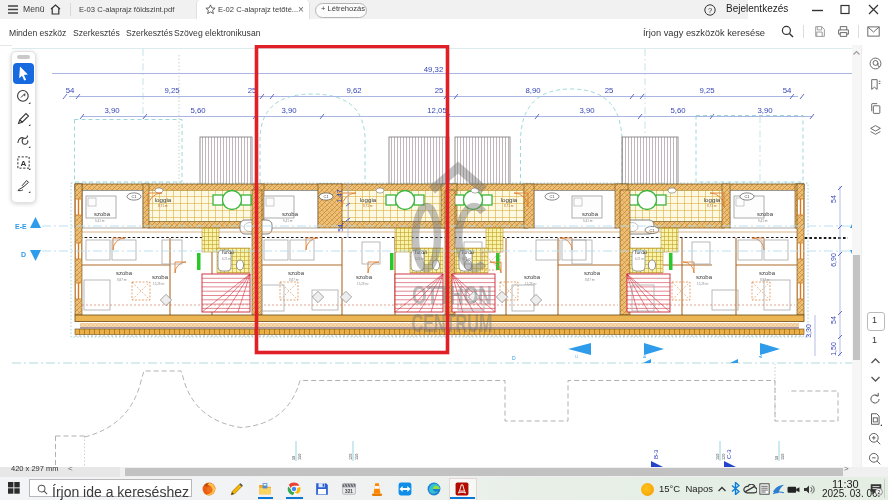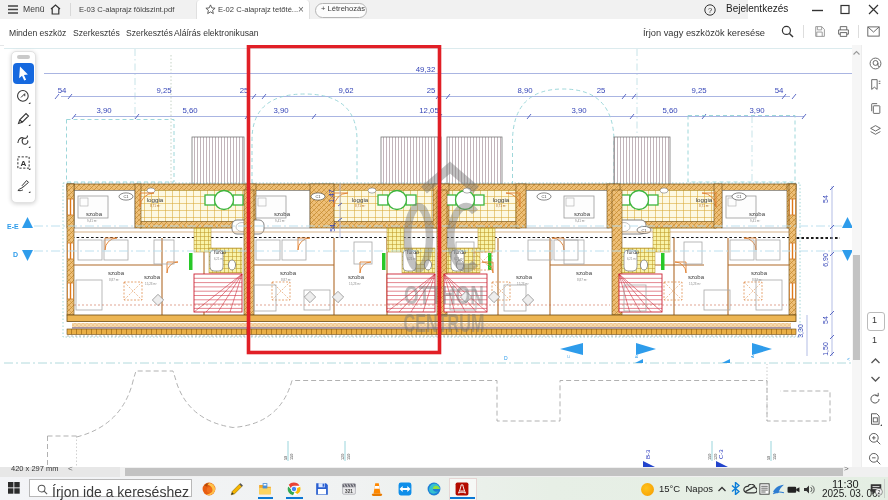--- a/index.html
+++ b/index.html
@@ -8,21 +8,21 @@
   .abs{position:absolute;}
   
   #tabbar{left:0;top:0;width:748px;height:19px;background:#f1f1f1;}
   #tabbar .t{font-size:7.6px;color:#3c3c3c;white-space:nowrap;}
   #activetab{position:absolute;left:196px;top:0;width:112px;height:19px;background:#fff;
      border-left:1px solid #e0e0e0;border-right:1px solid #e0e0e0;border-radius:4px 4px 0 0;}
   
   #menubar{left:0;top:19px;width:888px;height:26px;background:#fff;border-bottom:1px solid #e4e6e8;}
   #menubar span.m{position:absolute;top:8.5px;font-size:8.6px;color:#333;white-space:nowrap;}
   
-  #canvas{left:4px;top:45px;width:852px;height:422px;background:#fff;overflow:hidden;}
+  #canvas{left:12px;top:45px;width:852px;height:422px;background:#fff;overflow:hidden;}
   
   #palette{left:11px;top:51px;width:23px;height:150px;background:#fff;border:1px solid #e2e2e2;
      border-radius:5px;box-shadow:0 1px 4px rgba(0,0,0,.18);z-index:5;}
   
   #vscroll{left:852px;top:45px;width:9px;height:432px;background:#f6f6f6;}
   #vthumb{position:absolute;left:1px;top:210px;width:7px;height:105px;background:#c3c3c3;}
   
   #rightpanel{left:861px;top:45px;width:27px;height:422px;background:#fff;border-left:1px solid #ededed;}
   
   #statusbar{left:0;top:467px;width:888px;height:10px;background:#f0f0f0;}
@@ -66,21 +66,21 @@
     <path d="M2 6.5 H13" stroke="#333" stroke-width="1.4" fill="none"></path>
     <rect x="31" y="1.5" width="8" height="8" fill="none" stroke="#333" stroke-width="1.2"></rect>
     <path d="M59 1 L68 10 M68 1 L59 10" stroke="#333" stroke-width="1.2"></path>
     </svg>
 </div>
 
 <div class="abs" id="menubar">
   <span class="m" style="left:9px">Minden eszköz</span>
   <span class="m" style="left:73px">Szerkesztés</span>
   <span class="m" style="left:126px">Szerkesztés</span>
-  <span class="m" style="left:174px">Aláírás elektronikusan</span>
+  <span class="m" style="left:174px">Szöveg elektronikusan</span>
   <span class="m" style="left:643px;font-size:9.3px">Írjon vagy eszközök keresése</span>
   <svg class="abs" style="left:781px;top:6px" width="13" height="13" viewBox="0 0 13 13">
     <circle cx="5.4" cy="5.4" r="4" fill="none" stroke="#333" stroke-width="1.2"></circle>
     <path d="M8.4 8.4 L12 12" stroke="#333" stroke-width="1.4"></path>
     </svg>
   <div class="abs" style="left:803px;top:6px;width:1px;height:13px;background:#ddd"></div>
   <svg class="abs" style="left:813px;top:6px" width="13" height="13" viewBox="0 0 24 24">
     <path d="M5 3h11l5 5v13H5z M8 3v6h8V3 M7 21v-8h10v8" fill="none" stroke="#9a9a9a" stroke-width="1.8"></path>
     </svg>
   <svg class="abs" style="left:837px;top:6px" width="13" height="13" viewBox="0 0 24 24">

